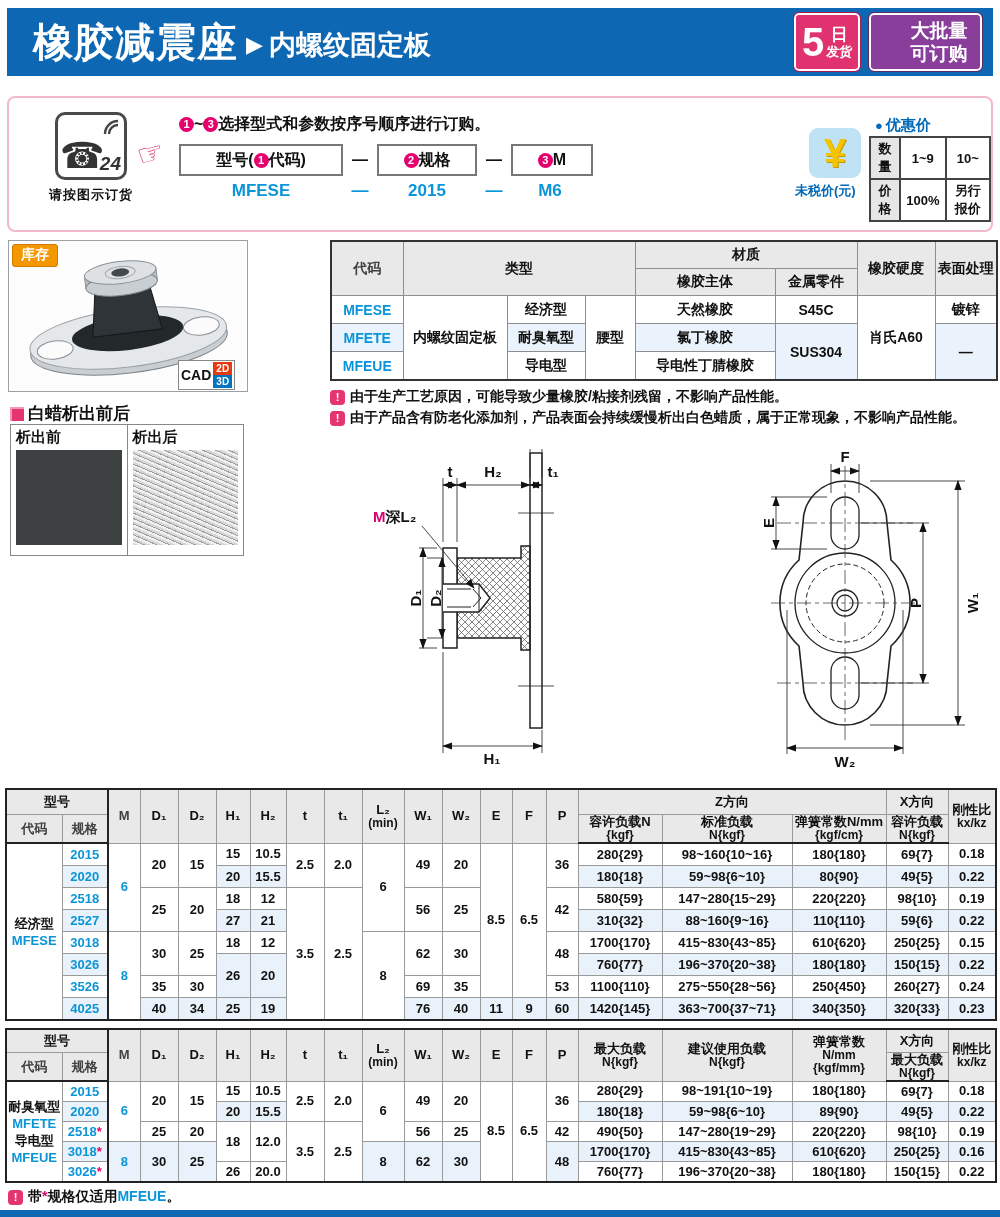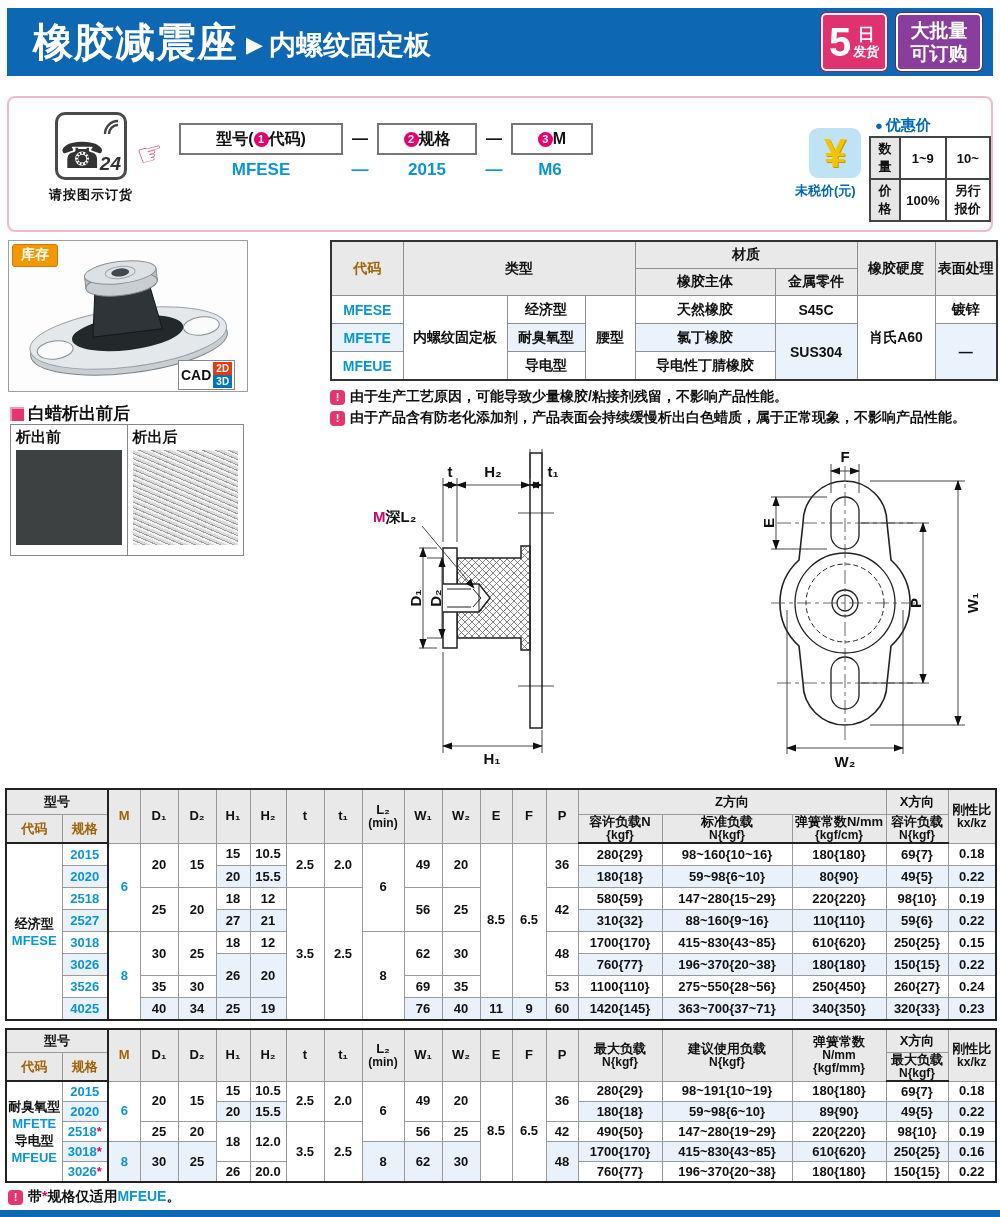--- a/index.html
+++ b/index.html
@@ -11,21 +11,21 @@
   .hdr-main{color:#fff;font-size:40px;font-weight:bold;letter-spacing:1px;}
   .hdr-arrow{color:#fff;font-size:22px;margin:6px 6px 0 8px;}
   .hdr-sub{color:#fff;font-size:27px;font-weight:bold;margin-top:6px;}
   .hdr-badges{margin-left:auto;display:flex;gap:7px;}
   .badge{height:58px;border-radius:6px;box-shadow:inset 0 0 0 2px #fff;display:flex;align-items:center;justify-content:center;color:#fff;font-weight:bold;}
   .badge-days{width:66px;background:#e0326e;border:1px solid #a91c4e;}
   .badge-days .n5{font-size:40px;line-height:40px;}
   .badge-days .col{display:flex;flex-direction:column;align-items:center;margin-left:2px;}
   .badge-days .d{font-size:17px;line-height:19px;}
   .badge-days .f{font-size:13px;line-height:15px;}
-  .badge-bulk{width:86px;background:#8a3e9c;border:1px solid #5d2a6b;flex-direction:column;}
+  .badge-bulk{width:86px;background:#8a3e9c;border:1px solid #5d2a6b;flex-direction:column;padding-left:27px;}
   .badge-bulk span{font-size:19px;line-height:23px;}
   
   .order-box{left:7px;top:96px;width:986px;height:136px;border:2px solid #f2b9c9;border-radius:8px;box-sizing:border-box;}
   .phone-wrap{left:22px;top:14px;width:120px;text-align:center;}
   .phone-icon{width:66px;height:62px;border:3px solid #4a4a4a;border-radius:10px;margin:0 auto;position:relative;}
   .phone-icon .ph{position:absolute;left:2px;bottom:0px;font-size:36px;color:#333;}
   .phone-icon .n24{position:absolute;right:3px;bottom:2px;font-size:19px;font-weight:bold;color:#333;font-style:italic;}
   .phone-icon svg{position:absolute;right:1px;top:1px;}
   .phone-cap{font-size:13px;font-weight:bold;margin-top:6px;letter-spacing:1px;}
   .finger{left:128px;top:38px;font-size:30px;color:#e0326e;transform:rotate(-15deg);}
@@ -71,21 +71,21 @@
   .wax-after{background:
      repeating-linear-gradient(23deg,#d8d8d8 0 2px,#f2f2f2 2px 4px,#9f9f9f 4px 5px),
      repeating-linear-gradient(113deg,rgba(255,255,255,.75) 0 3px,rgba(110,110,110,.55) 3px 6px);}
   
   .right-col{left:330px;top:240px;width:666px;}
   table.mat{border-collapse:collapse;width:666px;table-layout:fixed;border:2px solid #333;}
   table.mat th,table.mat td{border:1px solid #8f8f8f;text-align:center;font-size:14px;overflow:hidden;}
   table.mat th{background:#e9e9e9;height:24px;font-weight:bold;}
   table.mat td{height:25px;font-weight:bold;}
   table.mat tbody tr:nth-child(2){background:#eaf2fb;}
-  .mag{color:#a16207;}
+  .mag{color:#404040;}
   .blue{color:#0a95d8;}
   .notes{margin-top:7px;}
   .note-line{font-size:14px;font-weight:bold;margin-bottom:3px;display:flex;align-items:flex-start;}
   .note-ico{flex:0 0 15px;width:15px;height:15px;background:#e5356e;color:#fff;border-radius:4px;font-size:11px;font-weight:bold;text-align:center;line-height:15px;margin:2px 5px 0 0;}
   
   .draw{left:325px;top:398px;}
   .dimtxt{font-size:15px;font-weight:bold;fill:#111;}
   
   table.spec{border-collapse:collapse;table-layout:fixed;width:990px;border:2px solid #222;}
   table.spec th,table.spec td{border:1px solid #9a9a9a;text-align:center;overflow:hidden;padding:0 1px;}
@@ -132,20 +132,23 @@
       <span class="n24">24</span>
       <svg width="22" height="22" viewBox="0 0 22 22">
         <path d="M4,18 A13,13 0 0 1 17,5" fill="none" stroke="#444" stroke-width="2.4"></path>
         <path d="M8,18 A9,9 0 0 1 17,9" fill="none" stroke="#444" stroke-width="2.4"></path>
       </svg>
     </div>
     <div class="phone-cap">请按图示订货</div>
   </div>
   <div class="abs finger">☞</div>
   <div class="abs order-steps">
+    <div class="step-line">
+      <span class="cnum">1</span><span>~</span><span class="cnum">3</span><span>选择型式和参数按序号顺序进行订购。</span>
+    </div>
     <div class="boxes">
       <div class="obox b1">
         <span>型号(</span>
         <span class="cnum">1</span>
         <span>代码)</span>
       </div>
       <div class="odash">—</div>
       <div class="obox b2">
         <span class="cnum">2</span>
         <span>规格</span>

